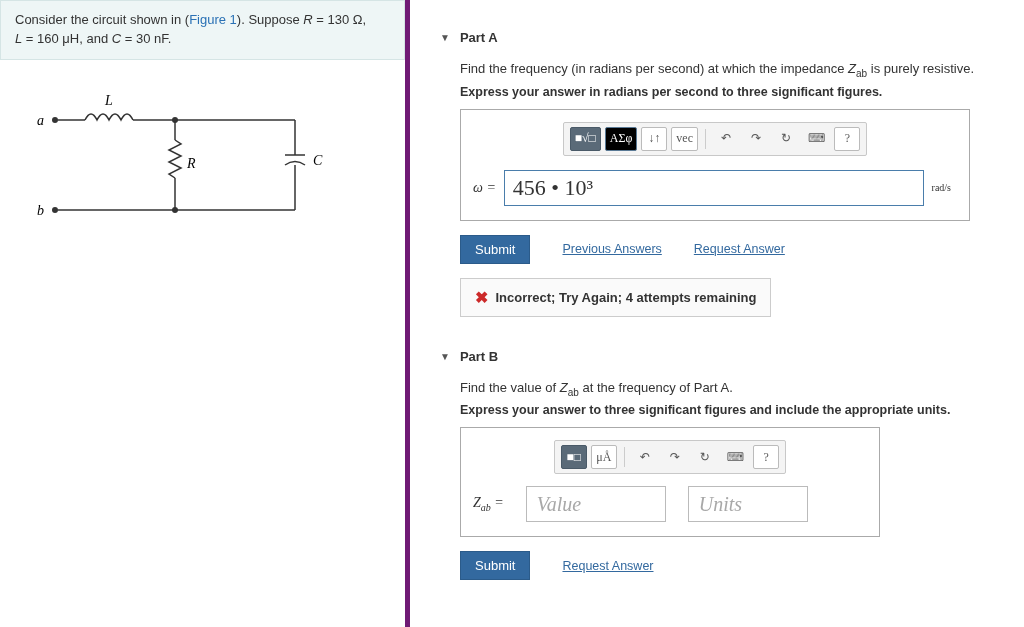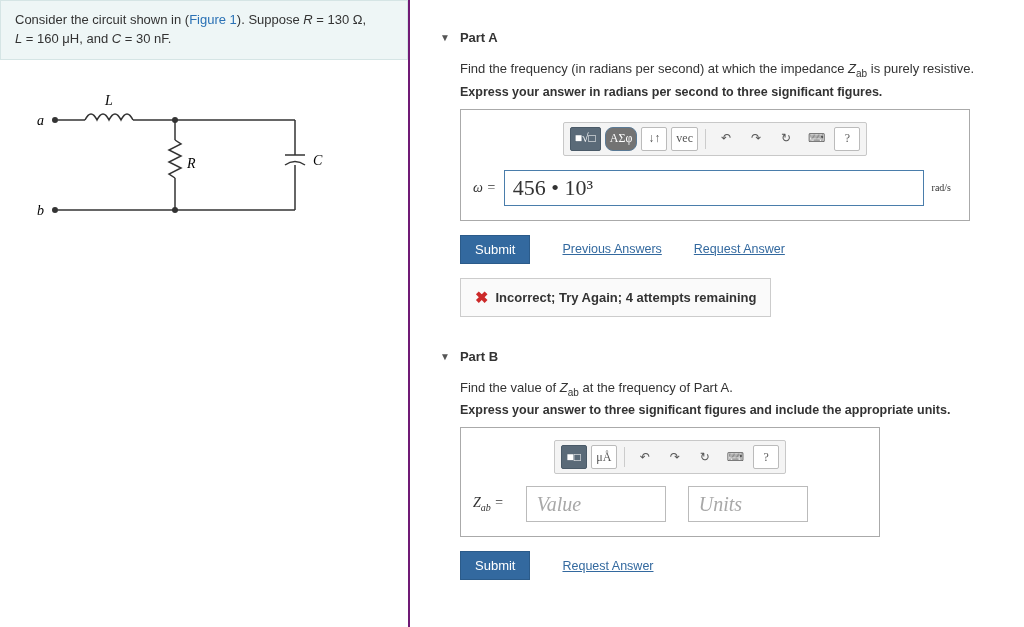--- a/index.html
+++ b/index.html
@@ -1,18 +1,18 @@
 <!DOCTYPE html>
 <html><head>
 <meta charset="utf-8">
 <style>
   * { box-sizing: border-box; margin: 0; padding: 0; }
   body { font-family: Arial, Helvetica, sans-serif; font-size: 13px; color: #333; background: #fff; }
   .page { display: flex; width: 1024px; height: 627px; overflow: hidden; }
-  .left-col { width: 410px; border-right: 2px solid #701a75; display: flex; flex-direction: column; }
+  .left-col { width: 410px; border-right: 5px solid #701a75; display: flex; flex-direction: column; }
   .right-col { flex: 1; padding: 30px 0 0 30px; }
 
   .problem-box { background: #eef6f6; border: 1px solid #d5e5e5; border-bottom: 1px solid #d5e5e5; padding: 10px 14px; font-size: 13px; line-height: 1.45; color: #333; }
   .problem-box i { font-style: italic; }
   .problem-box .flink { color: #2a71b5; }
 
   .fig-hdr { display: flex; align-items: center; justify-content: space-between; padding: 0 14px; margin-top: 260px; border-bottom: 1px solid #ccc; height: 32px; }
   .fig-hdr .title { font-size: 16px; font-weight: 400; color: #333; }
   .fig-nav { display: flex; align-items: center; gap: 6px; font-size: 12px; color: #666; }
   .circ-btn { width: 22px; height: 22px; border-radius: 50%; border: 1px solid #ccc; background: #fff; display: flex; align-items: center; justify-content: center; color: #999; font-size: 10px; cursor: pointer; }
@@ -26,21 +26,21 @@
 
   .prompt { margin-left: 20px; font-size: 13px; line-height: 1.5; margin-bottom: 4px; }
   .instr  { margin-left: 20px; font-size: 12.5px; font-weight: 700; margin-bottom: 10px; }
   .sub { font-size: 10px; vertical-align: sub; }
 
   .ans-outer { margin-left: 20px; border: 1px solid #aaa; width: 510px; background: #fff; margin-bottom: 14px; }
 
   .toolbar { background: #f4f4f4; border: 1px solid #c8c8c8; margin: 12px auto 8px; width: fit-content; padding: 4px 6px; display: flex; gap: 4px; align-items: center; border-radius: 2px; }
   .tbtn { min-width: 26px; height: 24px; border: 1px solid transparent; background: transparent; display: flex; align-items: center; justify-content: center; font-size: 12px; color: #555; cursor: pointer; padding: 0 4px; border-radius: 2px; font-family: serif; }
   .tbtn.box { background: #5a6a78; color: #fff; border-color:#4a5a68; }
-  .tbtn.blue { background: #737373; color: #fff; border-color:#5a7a96;border-radius:8px; }
+  .tbtn.blue { background: #000000; color: #fff; border-color:#5a7a96; }
   .tbtn.bord { border-color: #bbb; background:#fff; }
   .tsep { width: 1px; height: 20px; background: #ccc; margin: 0 3px; }
 
   .input-row { display: flex; align-items: center; padding: 6px 12px 14px; gap: 8px; }
   .varlbl { font-size: 14px; font-style: italic; font-family: 'Times New Roman', serif; }
   .biginput { height: 36px; border: 1px solid #4a7dab; font-size: 22px; font-family: 'Times New Roman', serif; padding: 0 8px; flex: 1; color: #333; }
   .unit-out { font-family: 'Times New Roman', serif; font-size: 10px; padding-right: 6px; }
   .ph-input { height: 36px; border: 1px solid #bbb; font-size: 20px; font-family: 'Times New Roman', serif; font-style: italic; color: #a8a8a8; padding: 0 10px; background:#fff; display:flex; align-items:center; }
 
   .btn-row { margin-left: 20px; display: flex; align-items: center; gap: 32px; margin-bottom: 14px; }

